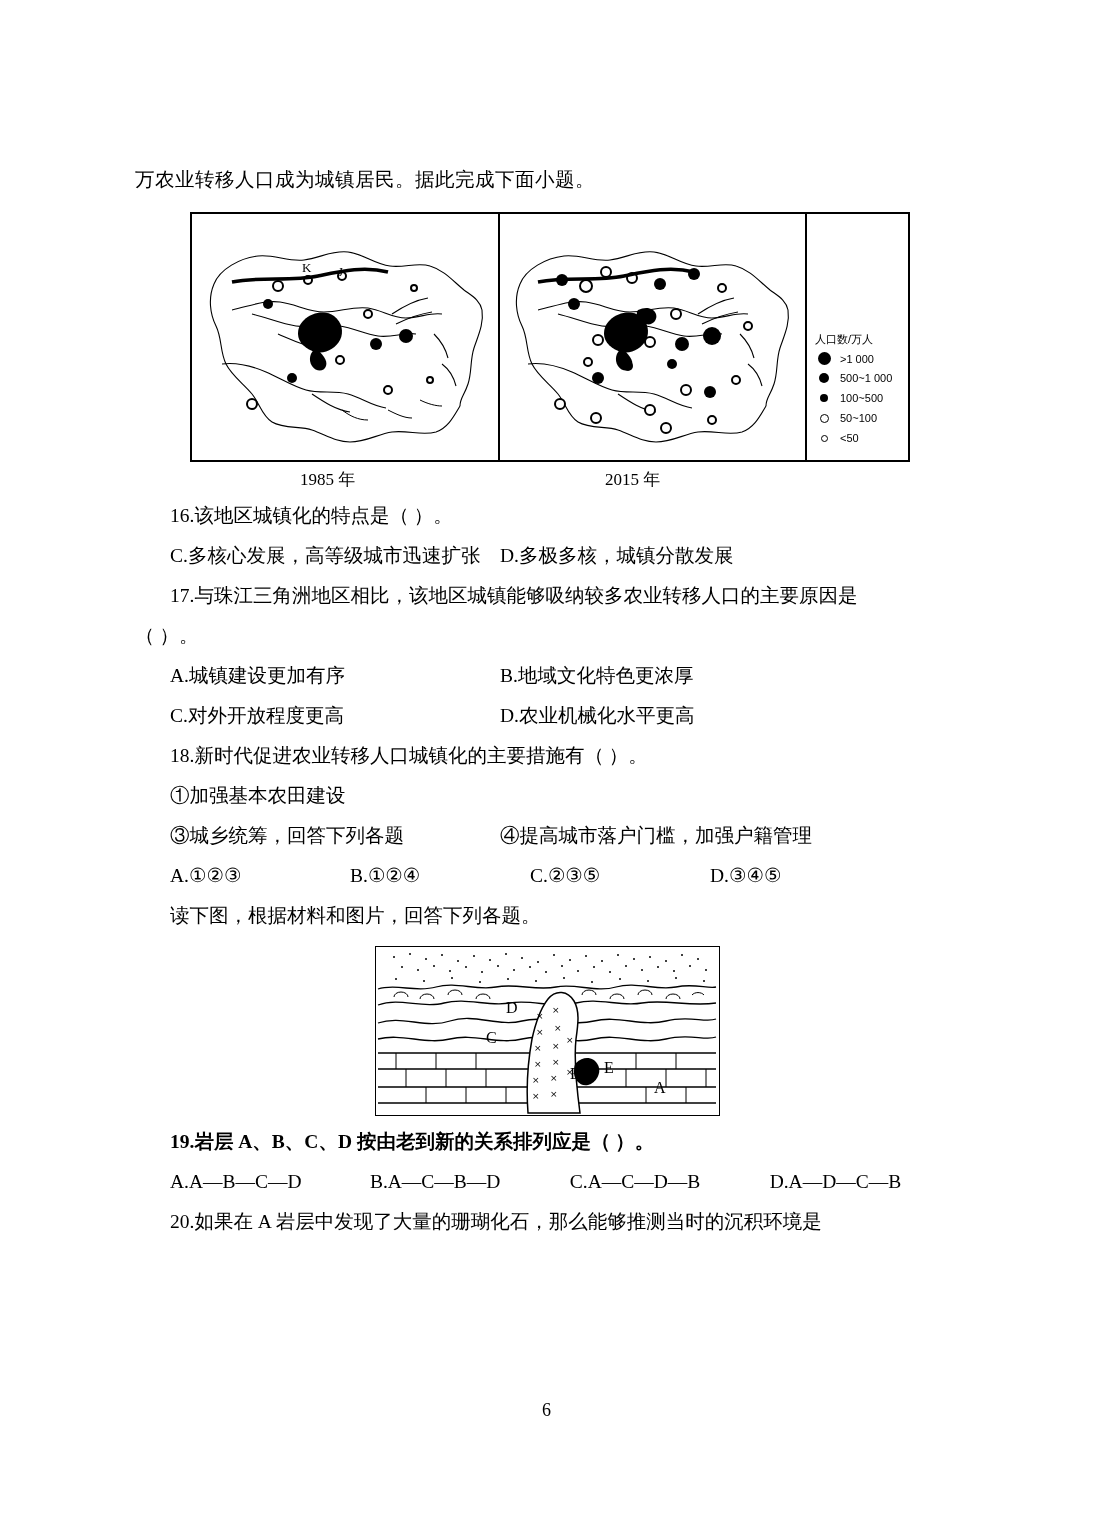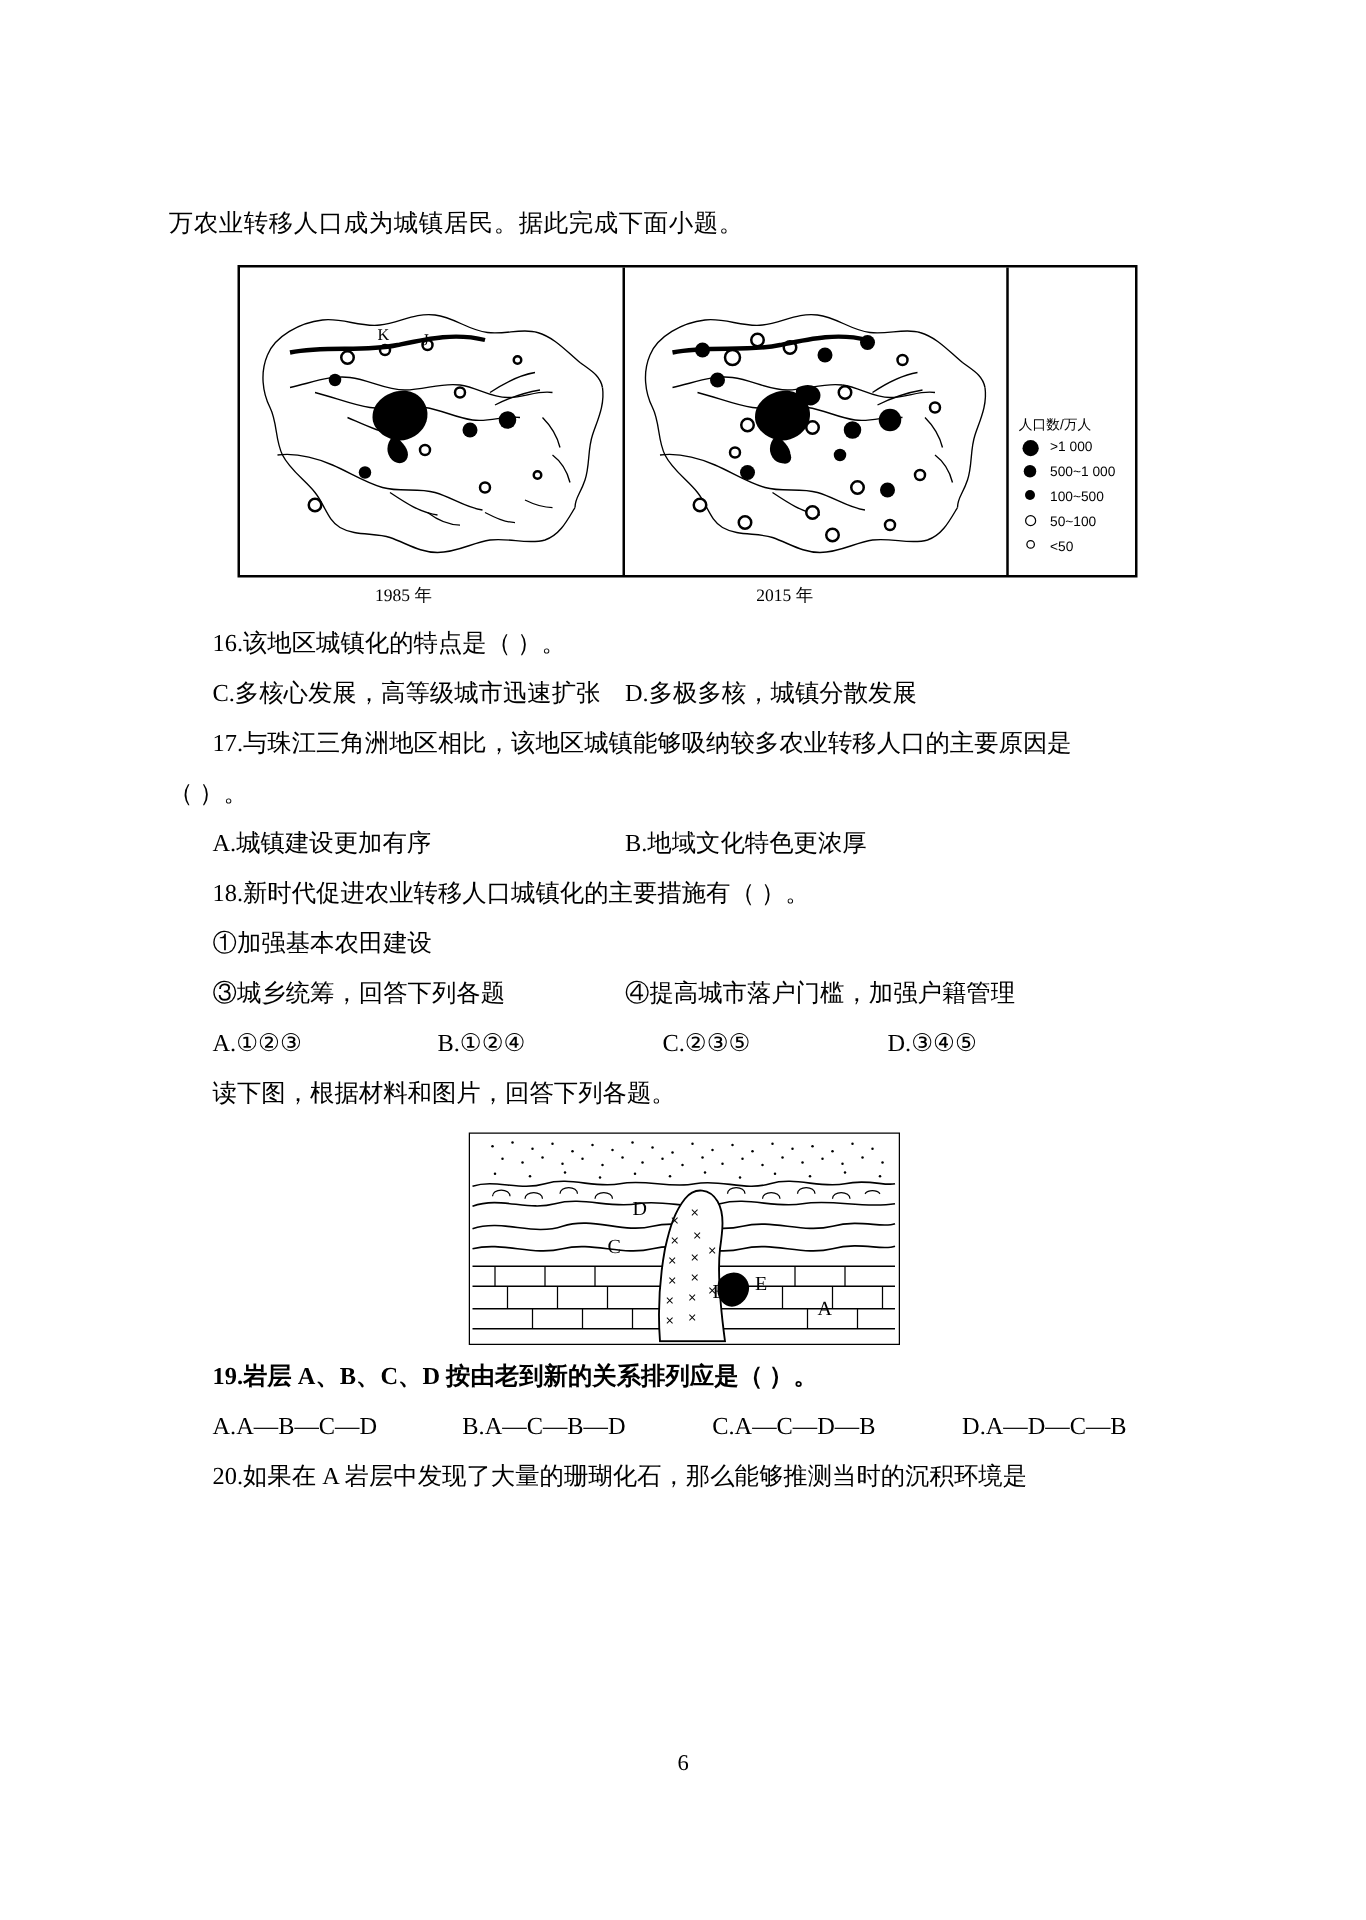--- a/index.html
+++ b/index.html
@@ -90,21 +90,21 @@
     top: 118px;
     font-size: 11px;
     font-family: "Liberation Sans", sans-serif;
   }
   .legend-row {
     position: absolute;
     left: 8px;
     font-size: 11px;
     font-family: "Liberation Sans", sans-serif;
     display: flex;
-    align-items: flex-start;
+    align-items: center;
     gap: 7px;
   }
   .legend-row .dot {
     background: #000;
     border-radius: 50%;
     display: inline-block;
   }
   .legend-row .ring {
     border: 1px solid #000;
     border-radius: 50%;
@@ -120,21 +120,21 @@
     width: 18px;
     display: flex;
     justify-content: center;
     align-items: center;
   }
   .fig1-captions {
     position: relative;
     margin-left: 55px;
     width: 720px;
     height: 34px;
-    font-size: 14px;
+    font-size: 17px;
     text-align: center;
   }
   .cap1 { position: absolute; left: 110px; top: 6px; }
   .cap2 { position: absolute; left: 415px; top: 6px; }
 
   
   .fig2 {
     position: relative;
     margin: 10px auto 0 auto;
     width: 345px;
@@ -325,20 +325,24 @@
       <span class="opt-a">C.多核心发展，高等级城市迅速扩张</span>
       <span class="opt-b">D.多极多核，城镇分散发展</span>
     </div>
 
     <div class="q-line indent">17.与珠江三角洲地区相比，该地区城镇能够吸纳较多农业转移人口的主要原因是</div>
     <div class="q-line">（        ）。</div>
     <div class="opt-row">
       <span class="opt-a">A.城镇建设更加有序</span>
       <span class="opt-b">B.地域文化特色更浓厚</span>
     </div>
+    <div class="opt-row">
+      <span class="opt-a">C.对外开放程度更高</span>
+      <span class="opt-b">D.农业机械化水平更高</span>
+    </div>
 
     <div class="q-line indent">18.新时代促进农业转移人口城镇化的主要措施有（        ）。</div>
     <div class="opt-row">
       <span class="opt-a">①加强基本农田建设</span>
     </div>
     <div class="opt-row">
       <span class="opt-a">③城乡统筹，回答下列各题</span>
       <span class="opt-b">④提高城市落户门槛，加强户籍管理</span>
     </div>
     <div class="opt-row">

